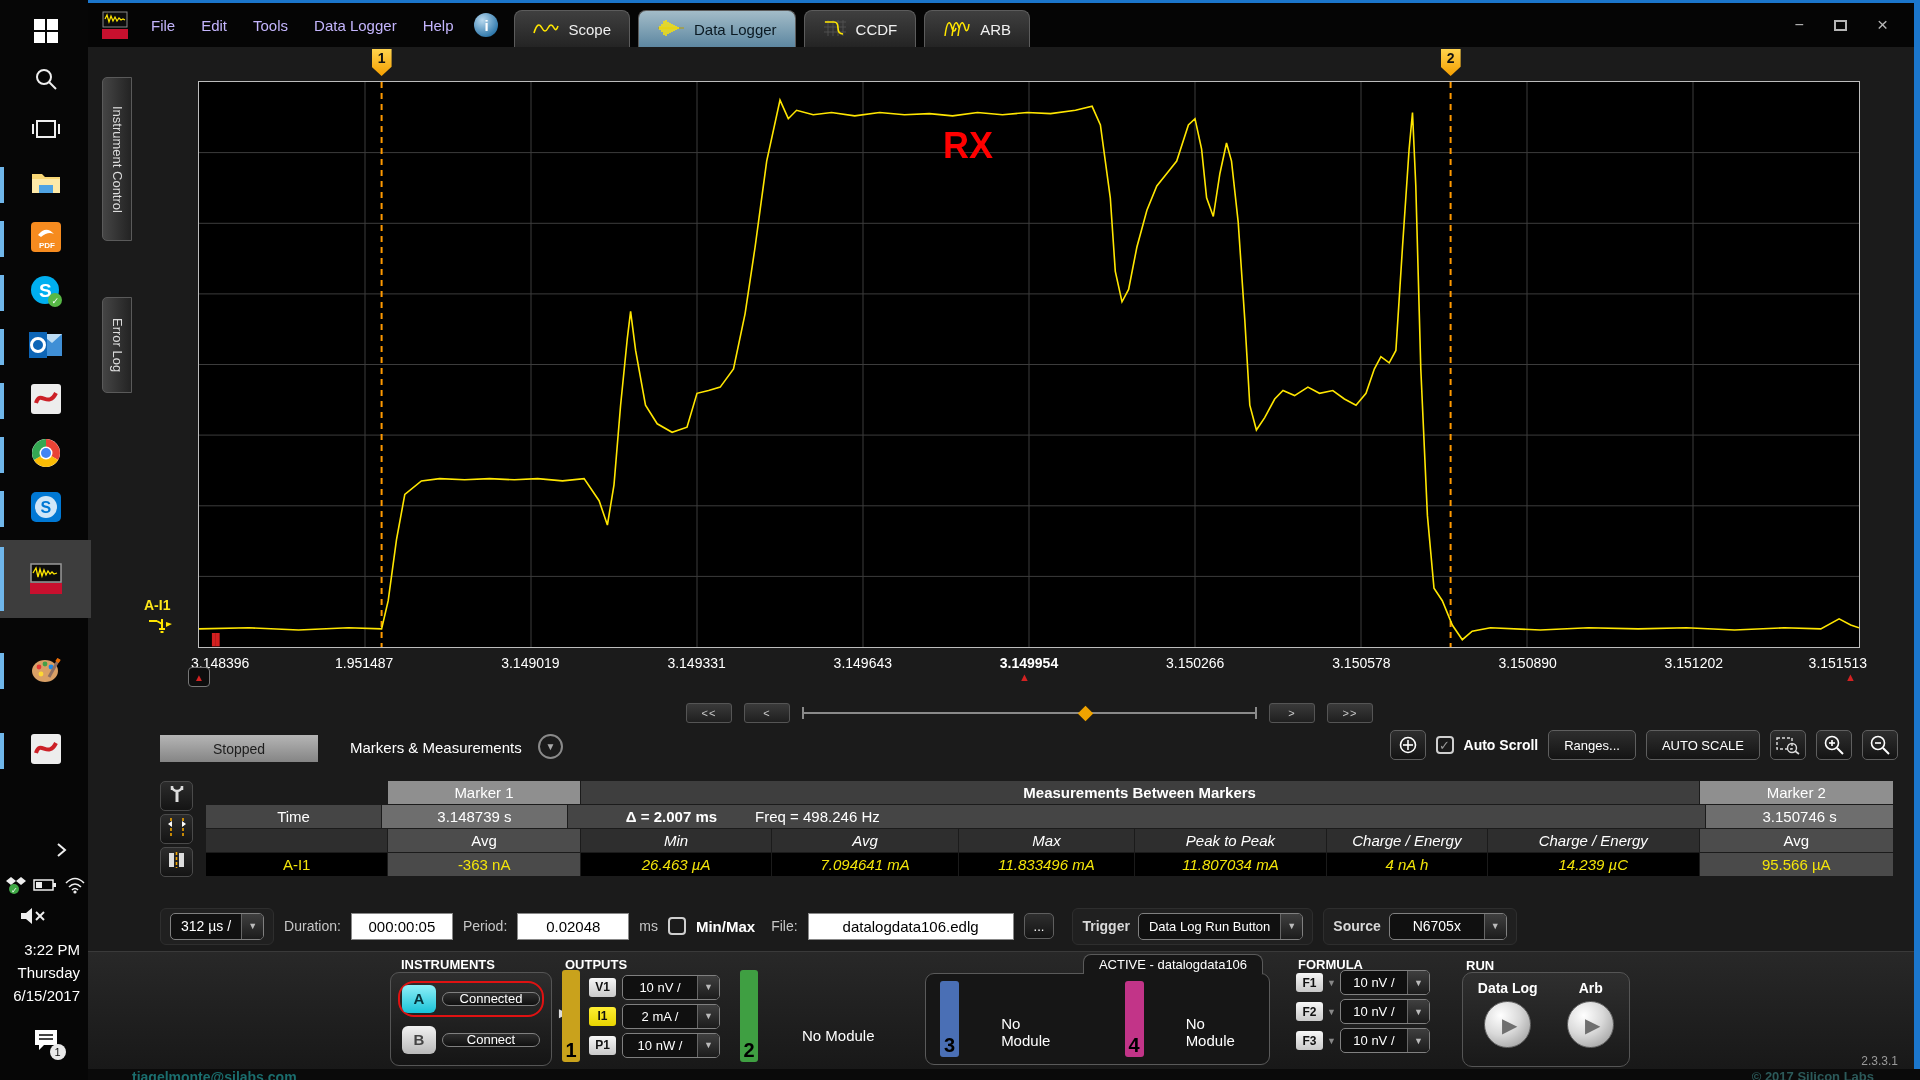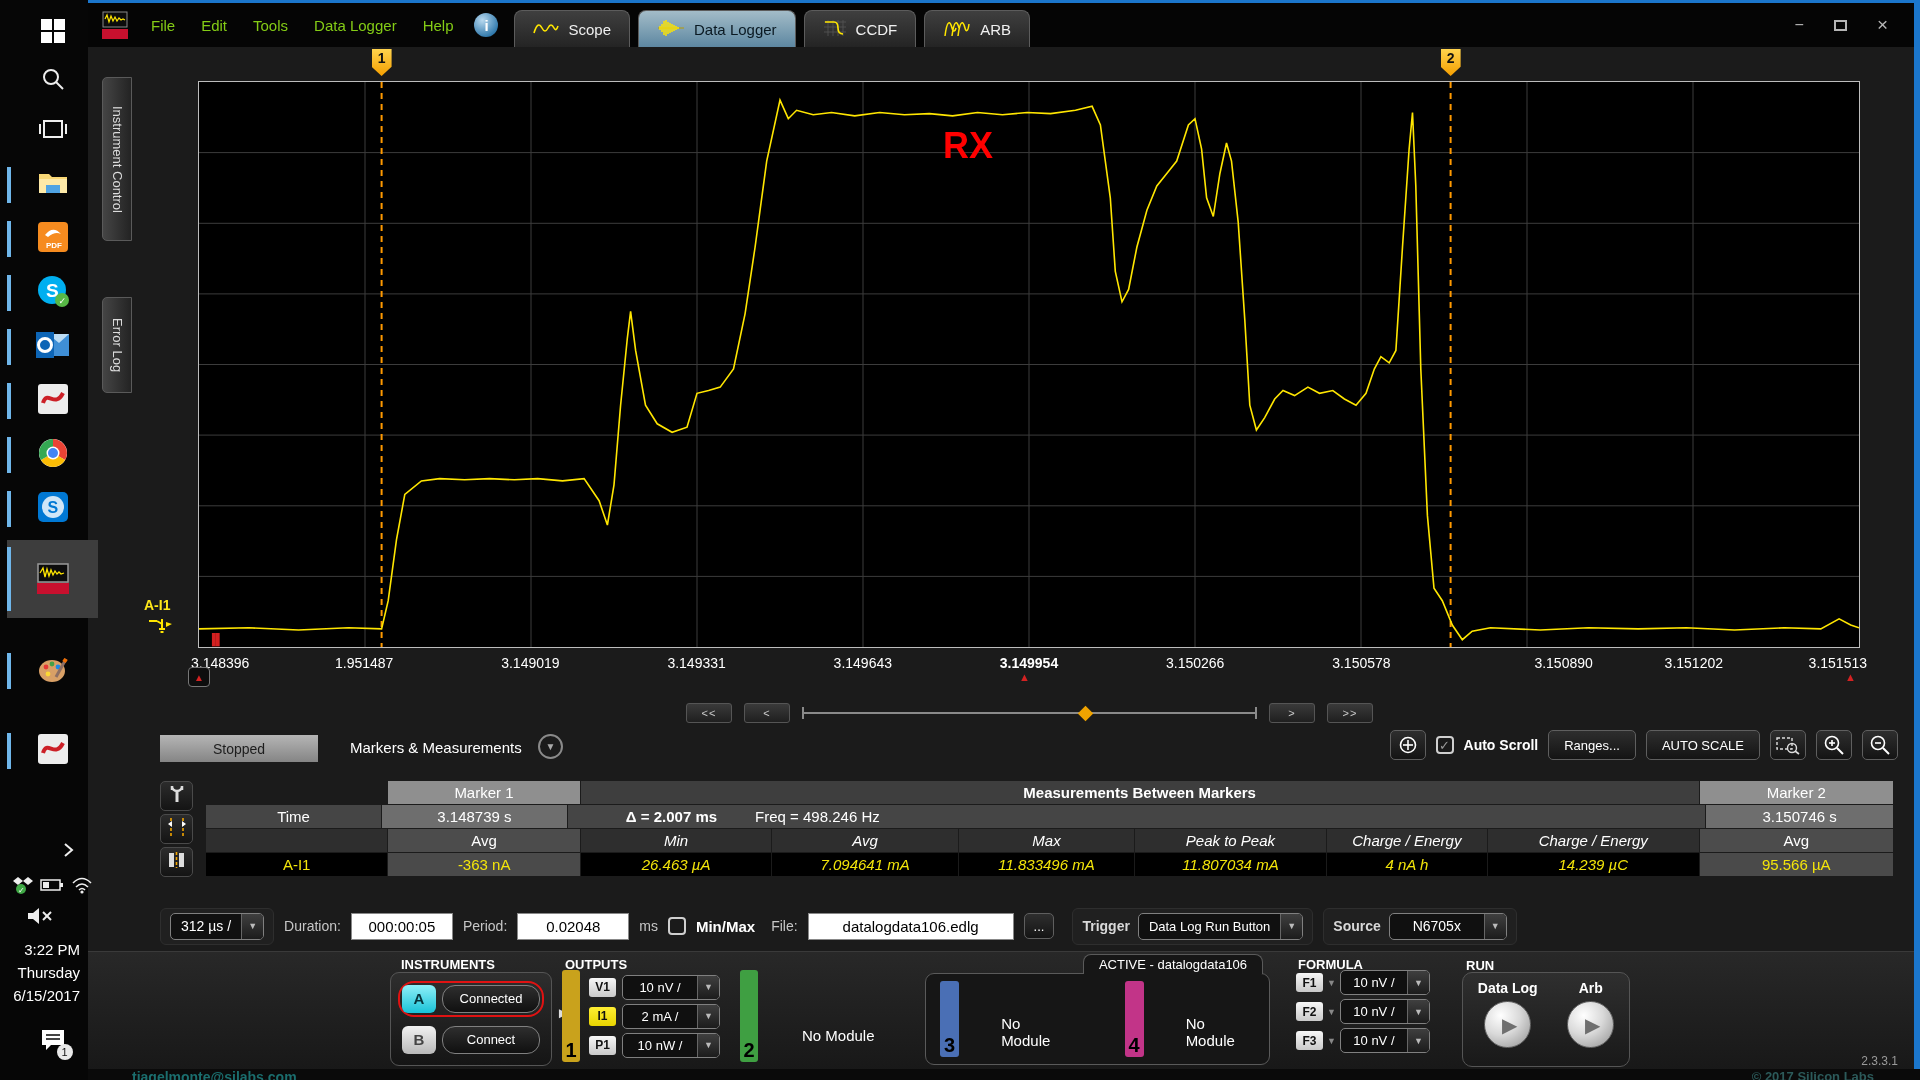--- a/index.html
+++ b/index.html
@@ -1,30 +1,30 @@
 <!DOCTYPE html>
 <html><head>
 <meta charset="utf-8">
 <style>
   *{margin:0;padding:0;box-sizing:border-box;font-family:"Liberation Sans",sans-serif;}
   html,body{width:1920px;height:1080px;background:#000;overflow:hidden;position:relative;}
 
   
   .taskbar{position:absolute;left:0;top:0;width:88px;height:1080px;background:#060606;z-index:9;}
-  .tb-item{position:absolute;left:7px;width:91px;height:50px;display:flex;align-items:center;justify-content:center;}
+  .tb-item{position:absolute;left:0;width:91px;height:50px;display:flex;align-items:center;justify-content:center;}
   .tb-item.running::before{content:"";position:absolute;left:0;top:7px;bottom:7px;width:4px;background:#6fb6ea;}
   .tb-item.active{background:#3d3d3d;}
   .tb-clock{position:absolute;left:0;width:88px;color:#fff;font-size:15px;text-align:right;padding-right:8px;line-height:23px;}
   .app-ico{position:relative;width:34px;height:34px;}
 
   
   .window{position:absolute;left:88px;top:0;width:1832px;height:1080px;background:#1b1b1b;border-top:3px solid #1b76cc;border-right:6px solid #1b76cc;}
   .titlebar{position:relative;height:44px;background:#050505;display:flex;align-items:center;}
   .menu-bar{display:flex;align-items:center;margin-left:10px;}
-  .menu-item{color:#84cc16;font-size:15px;padding:0 13px;}
+  .menu-item{color:#c4b5fd;font-size:15px;padding:0 13px;}
   .info-icon{width:24px;height:24px;margin-left:8px;border-radius:50%;background:radial-gradient(circle at 35% 30%,#b8d9ef,#2f78ab 75%);color:#fff;font-weight:bold;font-size:15px;display:flex;align-items:center;justify-content:center;}
   .tabs{display:flex;align-items:flex-end;height:44px;margin-left:16px;gap:8px;}
   .tab{height:37px;display:flex;align-items:center;gap:9px;padding:0 18px;background:linear-gradient(#3f3f3f,#242424);border:1px solid #5c5c5c;border-bottom:none;border-radius:8px 8px 0 0;color:#f0f0f0;font-size:15px;}
   .tab.selected{background:linear-gradient(#a3bcc8,#5d87a1);color:#0a1922;}
   .win-controls{margin-left:auto;display:flex;gap:30px;padding-right:26px;color:#b5b5b5;font-size:16px;align-items:center;}
   .max-box{width:13px;height:11px;border:2px solid #b5b5b5;display:inline-block;}
 
   
   .side-tab{position:absolute;left:14px;width:30px;background:linear-gradient(90deg,#454545,#232323);border:1px solid #5a5a5a;border-radius:5px 0 0 5px;color:#ddd;font-size:13px;writing-mode:vertical-rl;display:flex;align-items:center;justify-content:center;}
   .side-tab.t0{top:74px;height:164px;}
@@ -91,21 +91,21 @@
 
   
   .panel{position:absolute;left:0;top:948px;width:100%;height:120px;background:linear-gradient(#282828,#181818);border-top:1px solid #3a3a3a;}
   .sec-label{position:absolute;color:#fff;font-weight:bold;font-size:13px;}
   .instr-box{position:absolute;left:302px;top:20px;width:162px;height:94px;background:linear-gradient(#2e2e2e,#151515);border:1px solid #555;border-radius:9px;display:flex;flex-direction:column;justify-content:center;gap:5px;padding:5px 7px;}
   .instr-row{display:flex;gap:6px;align-items:center;padding:2px;border-radius:16px;border:2px solid transparent;}
   .instr-row.hl{border-color:#e01212;}
   .chan-btn{width:34px;height:28px;border-radius:6px;font-weight:bold;font-size:15px;display:flex;align-items:center;justify-content:center;}
   .chan-a{background:linear-gradient(#8ff0f8,#19c2d8);color:#06343c;}
   .chan-b{background:linear-gradient(#f2f2f2,#b9b9b9);color:#444;}
-  .stat-btn{flex:1;height:28px;background:linear-gradient(#2e2e2e,#101010);border:1px solid #808080;border-radius:13px;color:#fff;font-size:13px;display:flex;align-items:center;justify-content:center;}
+  .stat-btn{flex:1;height:14px;background:linear-gradient(#2e2e2e,#101010);border:1px solid #808080;border-radius:13px;color:#fff;font-size:13px;display:flex;align-items:center;justify-content:center;}
   .instr-arrow{position:absolute;left:468px;top:52px;color:#ddd;font-size:15px;}
   .ch-bar{width:18px;height:92px;border-radius:3px;position:relative;}
   .ch-num{position:absolute;bottom:0;width:100%;text-align:center;color:#000;font-weight:bold;font-size:20px;}
   .ch1{position:absolute;left:474px;top:18px;display:flex;gap:9px;align-items:center;}
   .ch1-rows{display:flex;flex-direction:column;gap:4px;}
   .o-row{display:flex;align-items:center;gap:6px;}
   .badge{width:27px;height:19px;border-radius:3px;background:linear-gradient(#f7f7f7,#c9c9c9);color:#111;font-weight:bold;font-size:12px;display:flex;align-items:center;justify-content:center;}
   .badge.yellow{background:linear-gradient(#ffee33,#e8d400);}
   .o-dd{width:98px;height:25px;}
   .o-dd .dd-val{flex:1;text-align:center;font-size:13px;padding:0 4px;}
@@ -378,21 +378,21 @@
 
   <div class="x-axis">
       <span style="left: 0%; transform: translateX(-12%);">3.148396</span>
       <span style="left: 10%;">1.951487</span>
       <span style="left: 20%;">3.149019</span>
       <span style="left: 30%;">3.149331</span>
       <span style="left: 40%;">3.149643</span>
       <span style="left: 50%; font-weight: bold;">3.149954</span>
       <span style="left: 60%;">3.150266</span>
       <span style="left: 70%;">3.150578</span>
-      <span style="left: 80%; margin-left: 36px;">3.150890</span>
+      <span style="left: 80%;">3.150890</span>
       <span style="left: 90%;">3.151202</span>
       <span style="left: 100%; transform: translateX(-88%);">3.151513</span>
     </div>
   <div class="axis-marker-box">▲</div>
   <span class="axis-marker" style="left:931px;top:668px">▲</span>
   <span class="axis-marker" style="left:1757px;top:668px">▲</span>
 
   <div class="nav-row">
     <div class="nav-btn">&lt;&lt;</div>
     <div class="nav-btn">&lt;</div>

